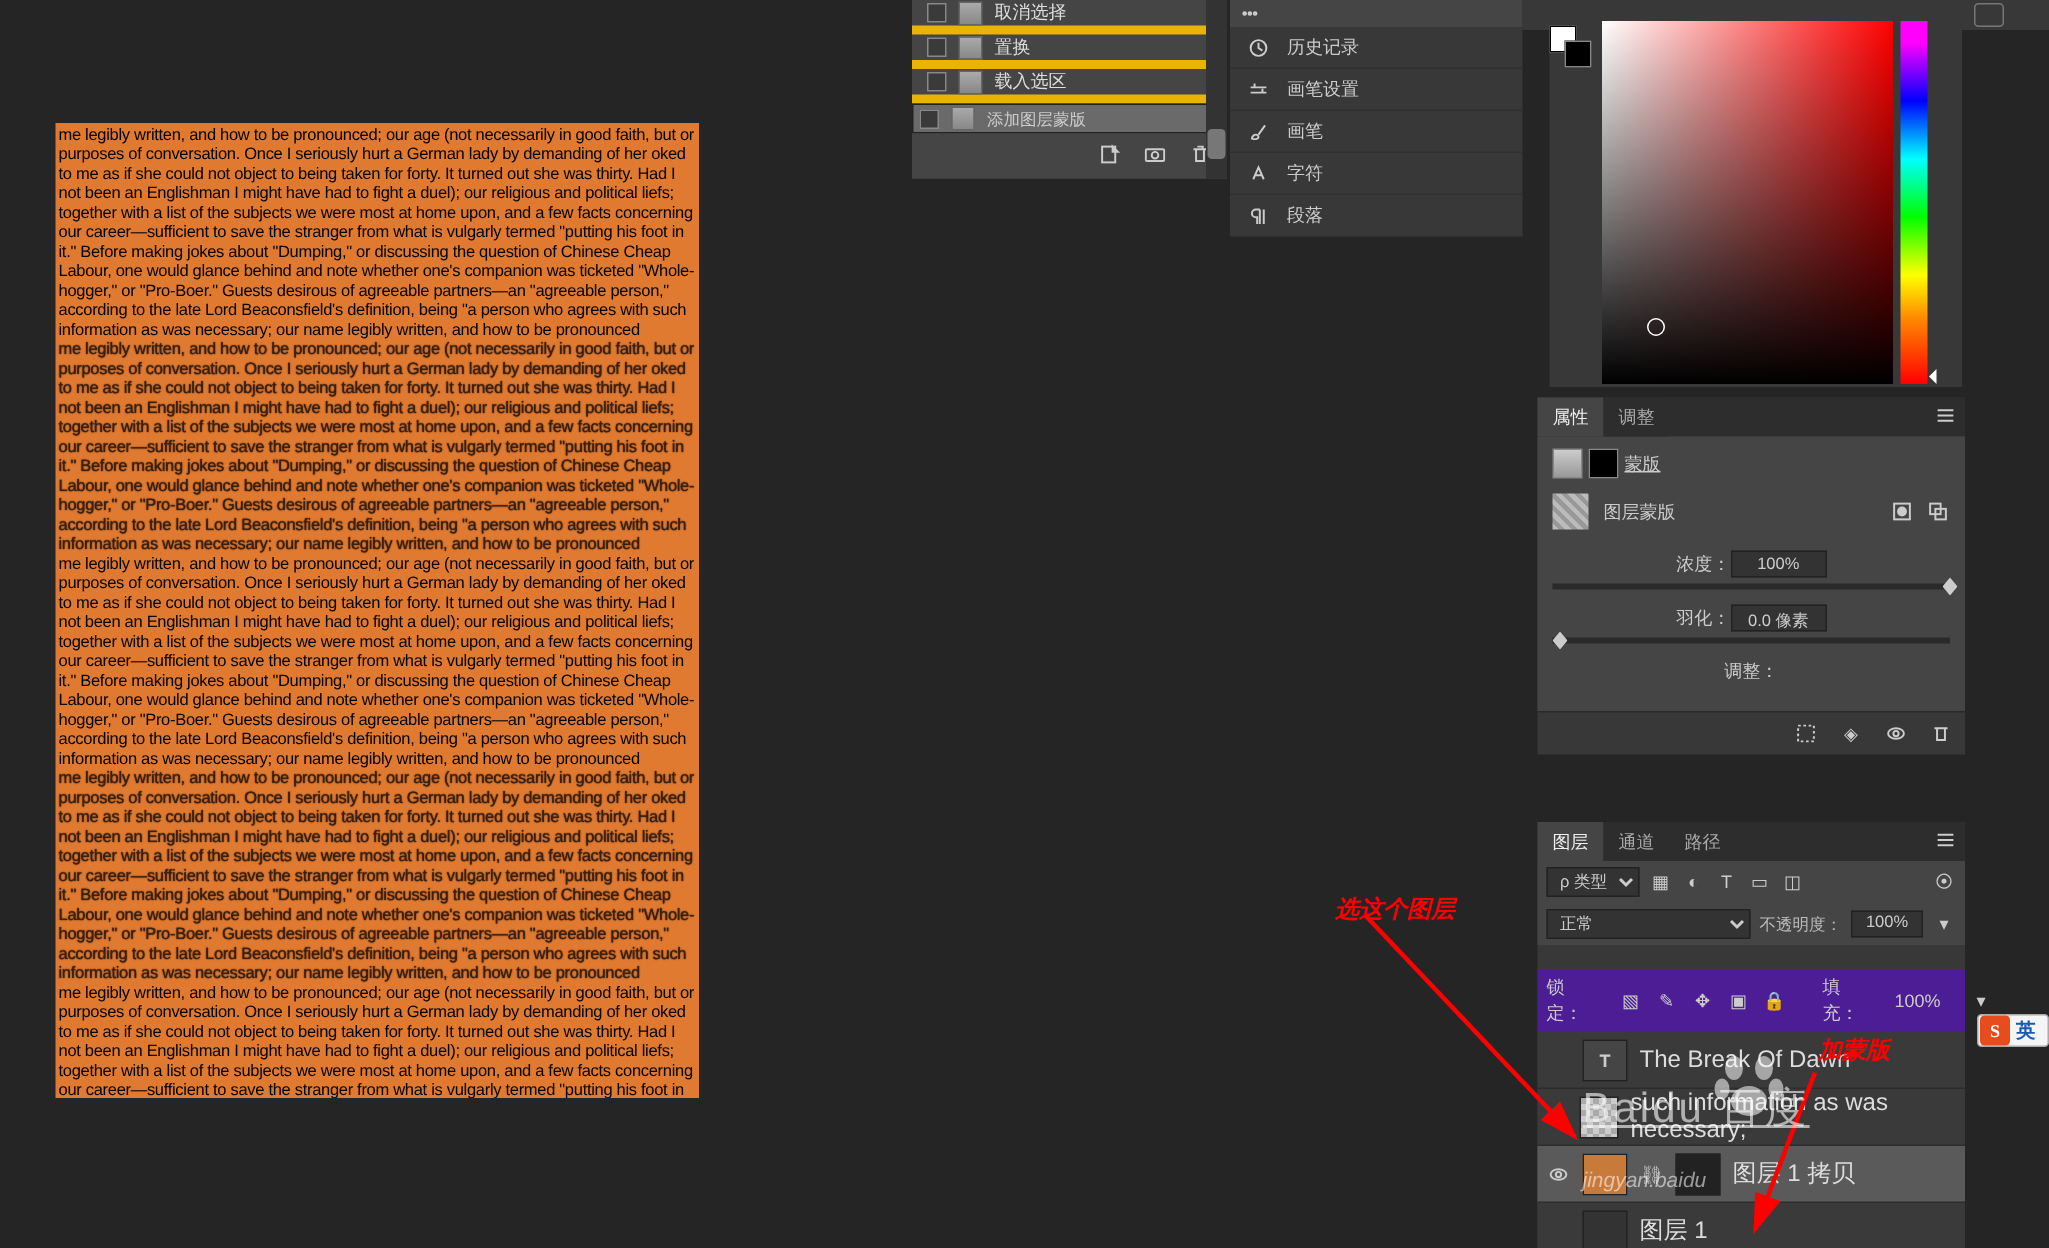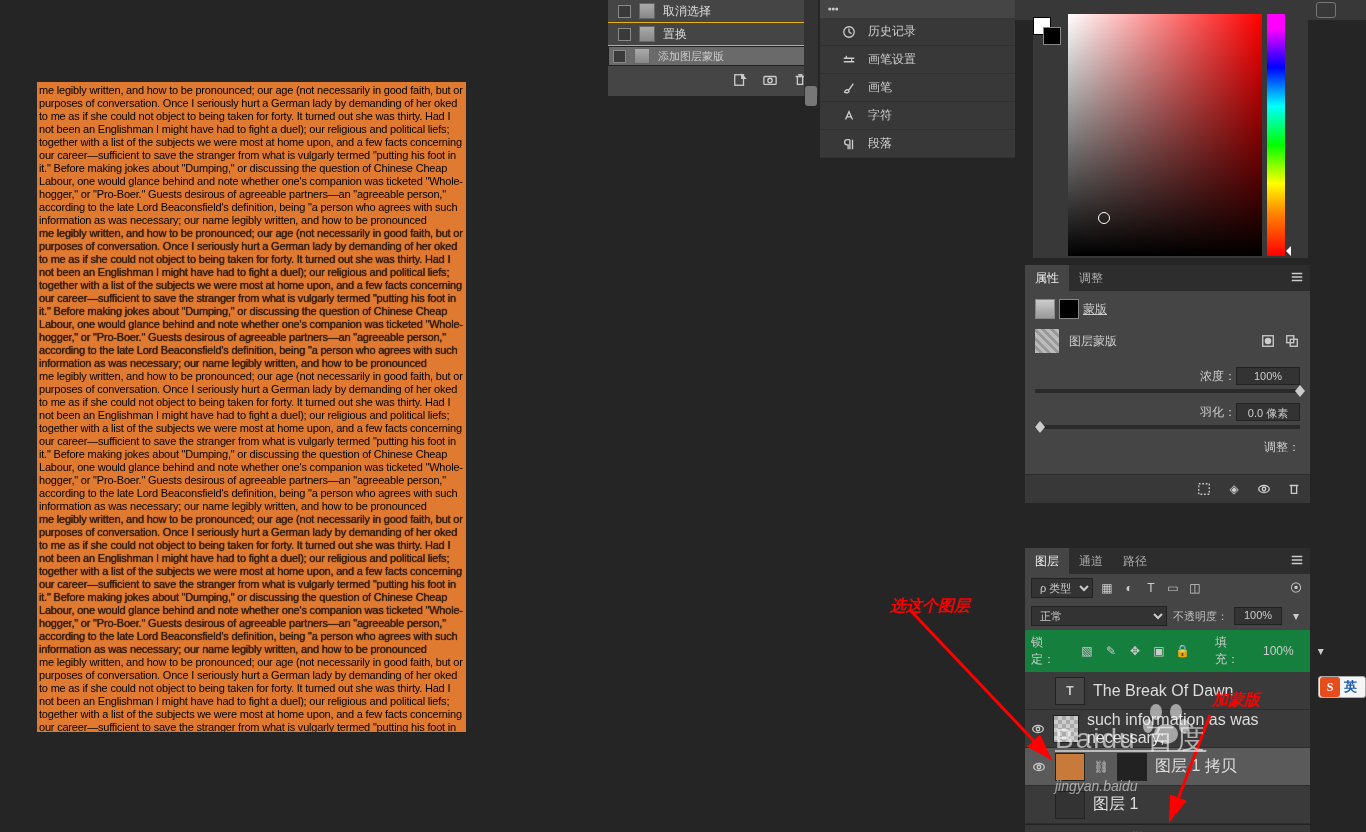--- a/index.html
+++ b/index.html
@@ -7,33 +7,33 @@
 
 
 .canvas-wrap { position:absolute; left:0; top:0; width:608px; height:832px; background:#252525; display:flex; align-items:center; justify-content:center; }
 .doc { position:absolute; left:37px; top:82px; width:429px; height:650px; background:#e07a30; overflow:hidden; }
 .doc-text { font-family:"Times New Roman",serif; color:#000; font-size:11px; line-height:13px; letter-spacing:-.2px; padding:2px; }
 .doc-text p { margin:0; }
 .scramble { color:#3a2010; text-shadow:0 0 1px #000; }
 
 
 .history { position:absolute; left:608px; top:0; width:210px; background:#454545; }
-.history-row { display:flex; align-items:center; height:23px; border-bottom:1px solid #eab308; padding-left:10px; gap:8px; font-size:12px; color:#ddd; cursor:pointer; }
+.history-row { display:flex; align-items:center; height:23px; border-bottom:6px solid #eab308; padding-left:10px; gap:8px; font-size:12px; color:#ddd; cursor:pointer; }
 .history-row .cb { width:13px; height:13px; border:1px solid #888; background:#3a3a3a; }
 .history-row .doc-icon { width:16px; height:16px; background:linear-gradient(#aaa,#888); border:1px solid #666; }
 .history-row.sel { background:#6a6a6a; }
 .history-scroll { width:14px; background:#333; position:absolute; right:0; top:0; bottom:0; }
 .history-scroll .thumb{ position:absolute; left:1px; right:1px; top:86px; height:20px; background:#777; border-radius:3px;}
 .history-footer { display:flex; gap:14px; justify-content:flex-end; padding:6px 10px; height:30px; background:#454545;}
 .icon-sm{ width:16px;height:16px; display:inline-flex;align-items:center;justify-content:center; color:#ccc; cursor:pointer;}
 
 
 .midpanel { position:absolute; left:820px; top:0; width:195px; background:#383838; }
 .midpanel .head{ height:18px; background:#454545; display:flex; align-items:center; padding-left:8px; gap:8px;}
-.mid-item{ height:28px; display:flex; align-items:center; padding-left:20px; gap:10px; border-bottom:1px solid #303030; cursor:pointer;}
+.mid-item{ height:28px; display:flex; align-items:center; padding-left:10px; gap:10px; border-bottom:1px solid #303030; cursor:pointer;}
 .mid-item .ic{ width:18px;height:18px; display:flex; align-items:center; justify-content:center; color:#ccc;}
 
 
 .right-topbar{ position:absolute; left:1015px; top:0; right:0; height:20px; background:#383838;}
 .right-topbar .anth-logo{ position:absolute; right:30px; top:2px; width:20px;height:16px; border:1px solid #777; border-radius:3px;}
 
 
 .color-picker{ position:absolute; left:1033px; top:10px; width:275px; height:248px; background:#383838; }
 .fgbg{ position:absolute; left:0; top:7px; width:28px; height:28px;}
 .fgbg .fg{ position:absolute; left:0; top:0; width:18px;height:18px; background:#fff; border:1px solid #000; }
@@ -54,34 +54,34 @@
 .tab.active{ background:#454545; color:#eee;}
 .tabs .menu{ margin-left:auto; margin-right:6px; cursor:pointer;}
 .prop-body{ padding:8px 10px; background:#454545;}
 .mask-row{ display:flex; align-items:center; gap:4px; margin-bottom:10px;text-decoration:underline;}
 .mask-icon{ width:20px;height:20px; background:#000; border:1px solid #888;}
 .mask-icon.sq{ background:linear-gradient(#ccc,#999);}
 .layer-mask-row{ display:flex; align-items:center; gap:10px; margin-bottom:14px;}
 .layer-mask-row .thumb{ width:24px;height:24px; background:repeating-linear-gradient(45deg,#bbb,#bbb 3px,#999 3px,#999 6px);}
 .layer-mask-row .ops{ margin-left:auto; display:flex; gap:8px;}
 .slider-row{ margin:10px 0;}
-.slider-row .lab-val{ display:flex; justify-content:flex-end; align-items:center; margin-bottom:4px;}
+.slider-row .lab-val{ display:flex; justify-content:center; align-items:center; margin-bottom:4px;}
 .slider-row .val{ width:64px; height:18px; background:#333; border:1px solid #222; text-align:center; font-size:11px; padding-top:2px;}
 .slider-track{ position:relative; height:4px; background:#2a2a2a; }
 .slider-thumb{ position:absolute; top:-4px; width:10px;height:12px; background:#ccc; clip-path:polygon(50% 0,100% 50%,50% 100%,0 50%);}
 .prop-foot{ display:flex; gap:14px; justify-content:flex-end; padding:6px 8px; border-top:1px solid #2a2a2a;}
 
 
 .layers-panel{ position:absolute; left:1025px; top:548px; width:285px; background:#383838;}
 .lp-toolbar{ display:flex; align-items:center; gap:6px; padding:4px 6px; background:#454545;}
 .sel{ height:20px; background:#333; border:1px solid #222; color:#ccc; font-size:11px; padding:0 4px;}
 .lp-row2{ display:flex; align-items:center; gap:6px; padding:4px 6px; background:#454545;}
 .lp-row2 span.lbl{ color:#bbb; font-size:11px;}
 .lp-row2 .pct{ width:48px;height:18px; background:#333; border:1px solid #222; font-size:11px; text-align:center; padding-top:1px;}
-.lp-row3{ display:flex; align-items:center; gap:24px; padding:4px 6px; background:#15803d;}
+.lp-row3{ display:flex; align-items:center; gap:24px; padding:4px 6px; background:#4c1d95;margin-top:16px;}
 .lock-icons{ display:flex; gap:8px;}
 .layer-list{ background:#3a3a3a; position:relative;}
 .layer-item{ display:flex; align-items:center; height:38px; padding:0 6px; gap:8px; border-bottom:1px solid #2d2d2d; cursor:pointer;}
 .layer-item.selected{ background:#5a5a5a;}
 .eye{ width:16px;height:16px; display:flex;align-items:center;justify-content:center;}
 .lthumb{ width:30px;height:28px; background:#999; border:1px solid #222;}
 .lthumb.txt{ background:#454545; display:flex;align-items:center;justify-content:center; font-weight:bold; color:#ccc;}
 .lthumb.chk{ background:repeating-conic-gradient(#ccc 0 25%,#aaa 0 50%) 0 0/8px 8px;}
 .lthumb.msk{ background:#222;}
 .lname{ font-size:16px; color:#ddd;}
@@ -123,20 +123,25 @@
 <div class="history">
   <div class="history-row">
       <span class="cb"></span>
       <span class="doc-icon"></span>
       <span>取消选择</span>
     </div>
   <div class="history-row">
       <span class="cb"></span>
       <span class="doc-icon"></span>
       <span>置换</span>
+    </div>
+  <div class="history-row">
+      <span class="cb"></span>
+      <span class="doc-icon"></span>
+      <span>载入选区</span>
     </div>
   <div class="history-row sel">
       <span class="cb"></span>
       <span class="doc-icon"></span>
       <span>添加图层蒙版</span>
     </div>
   <div class="history-scroll">
       <div class="thumb"></div>
     </div>
   <div class="history-footer">

